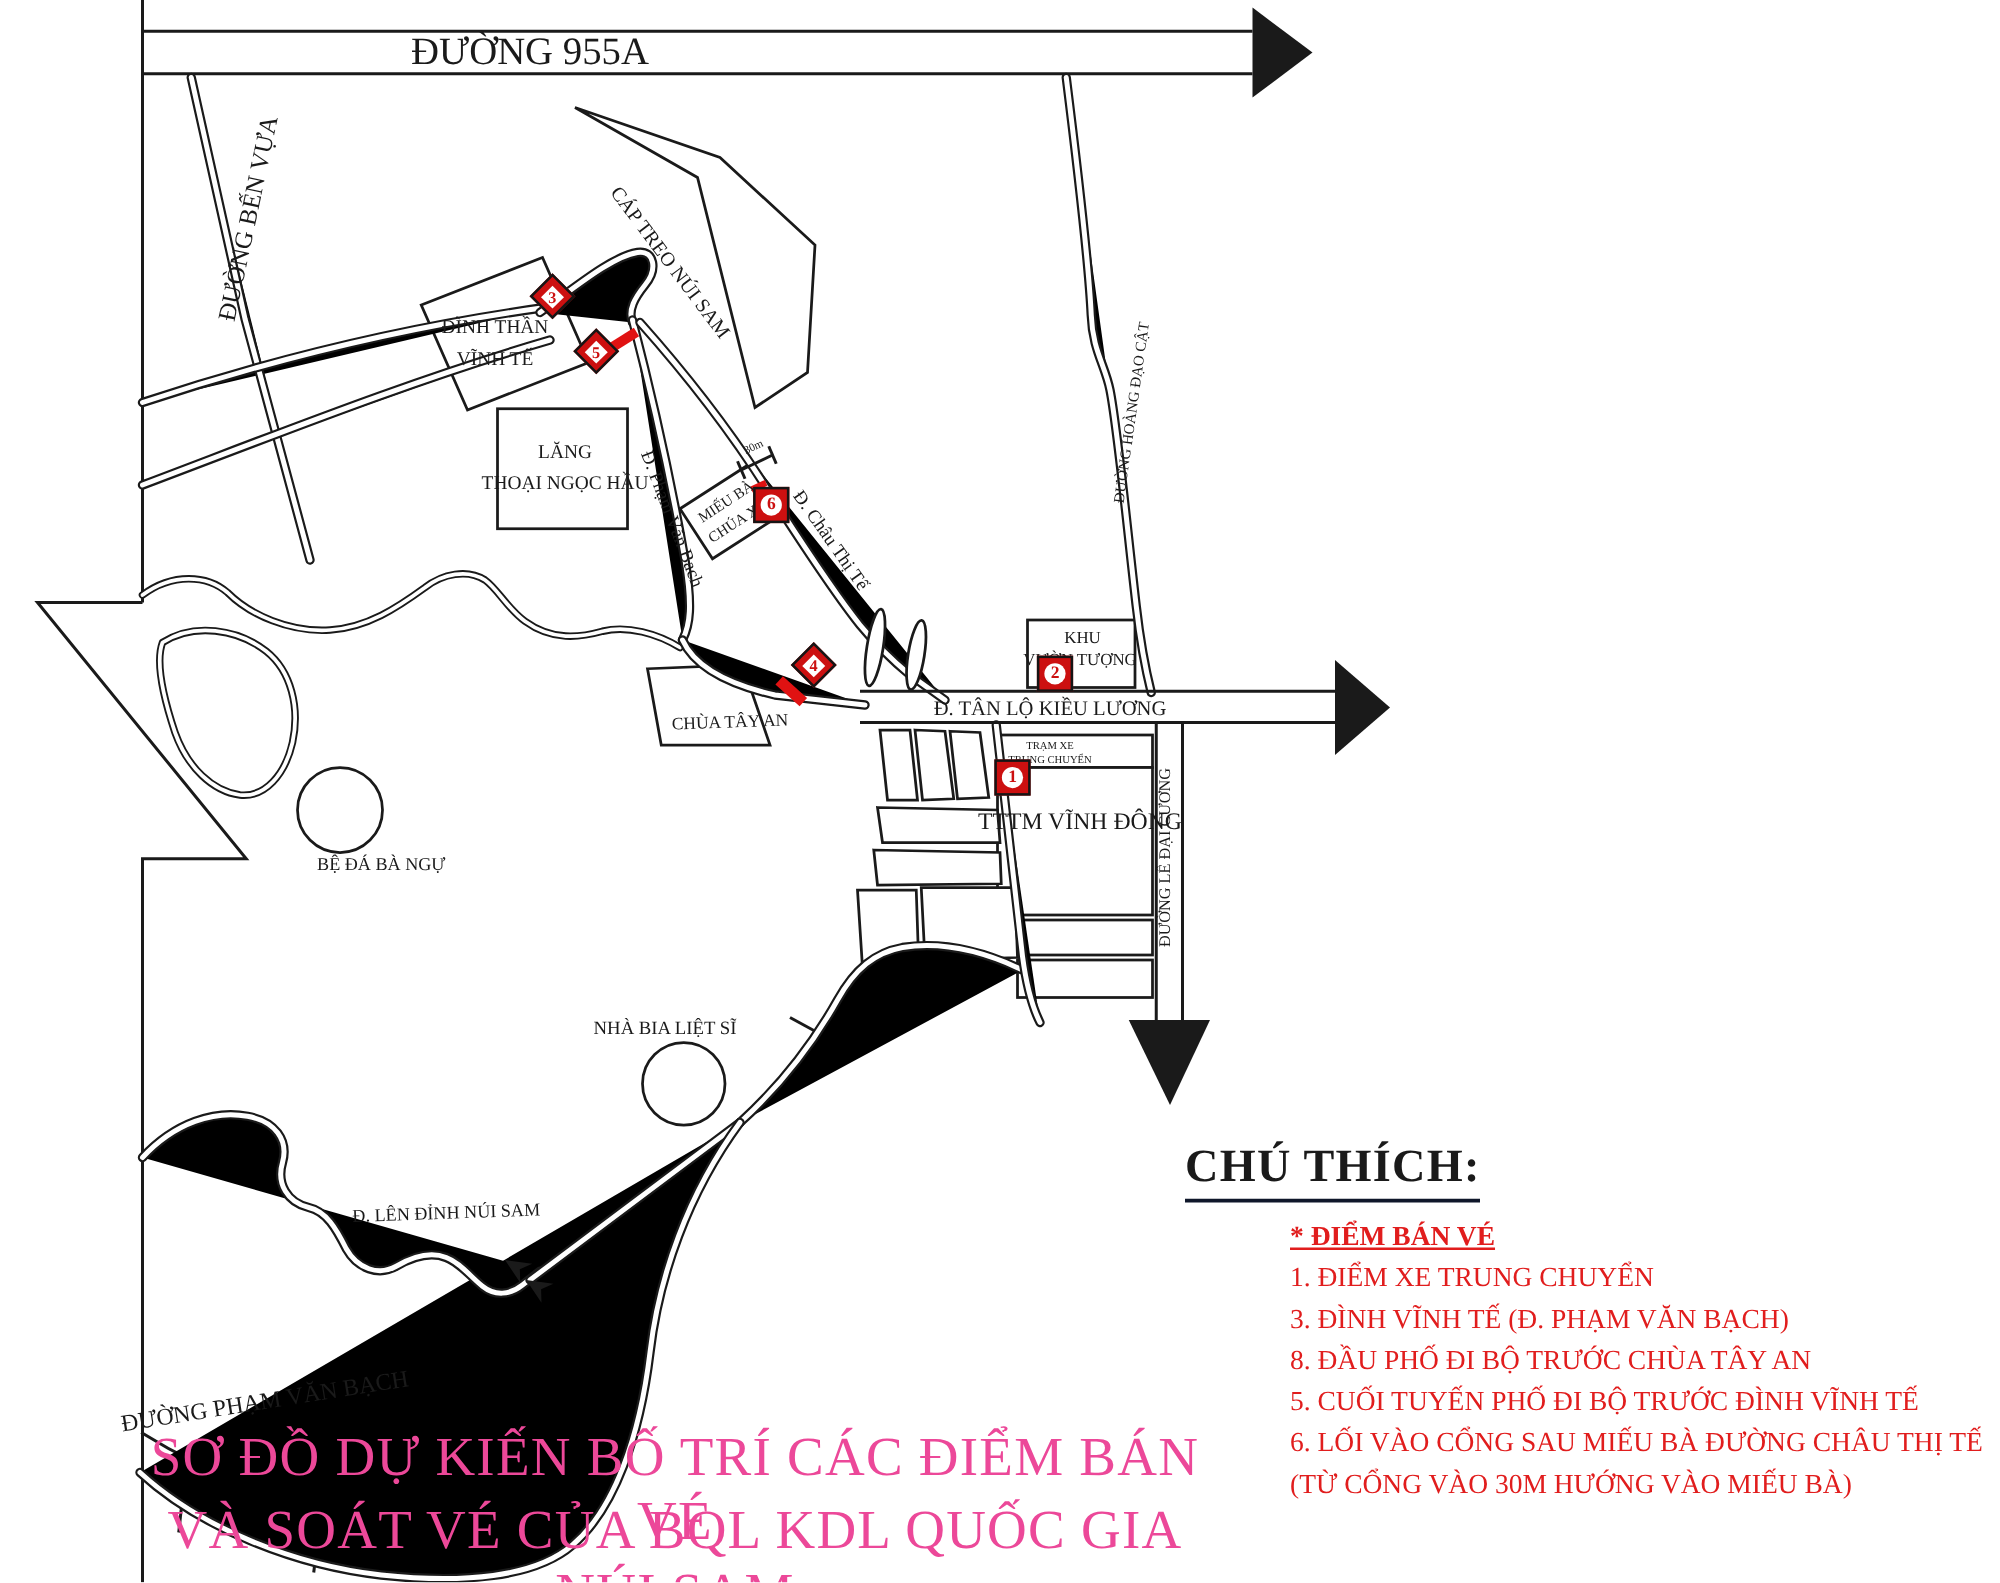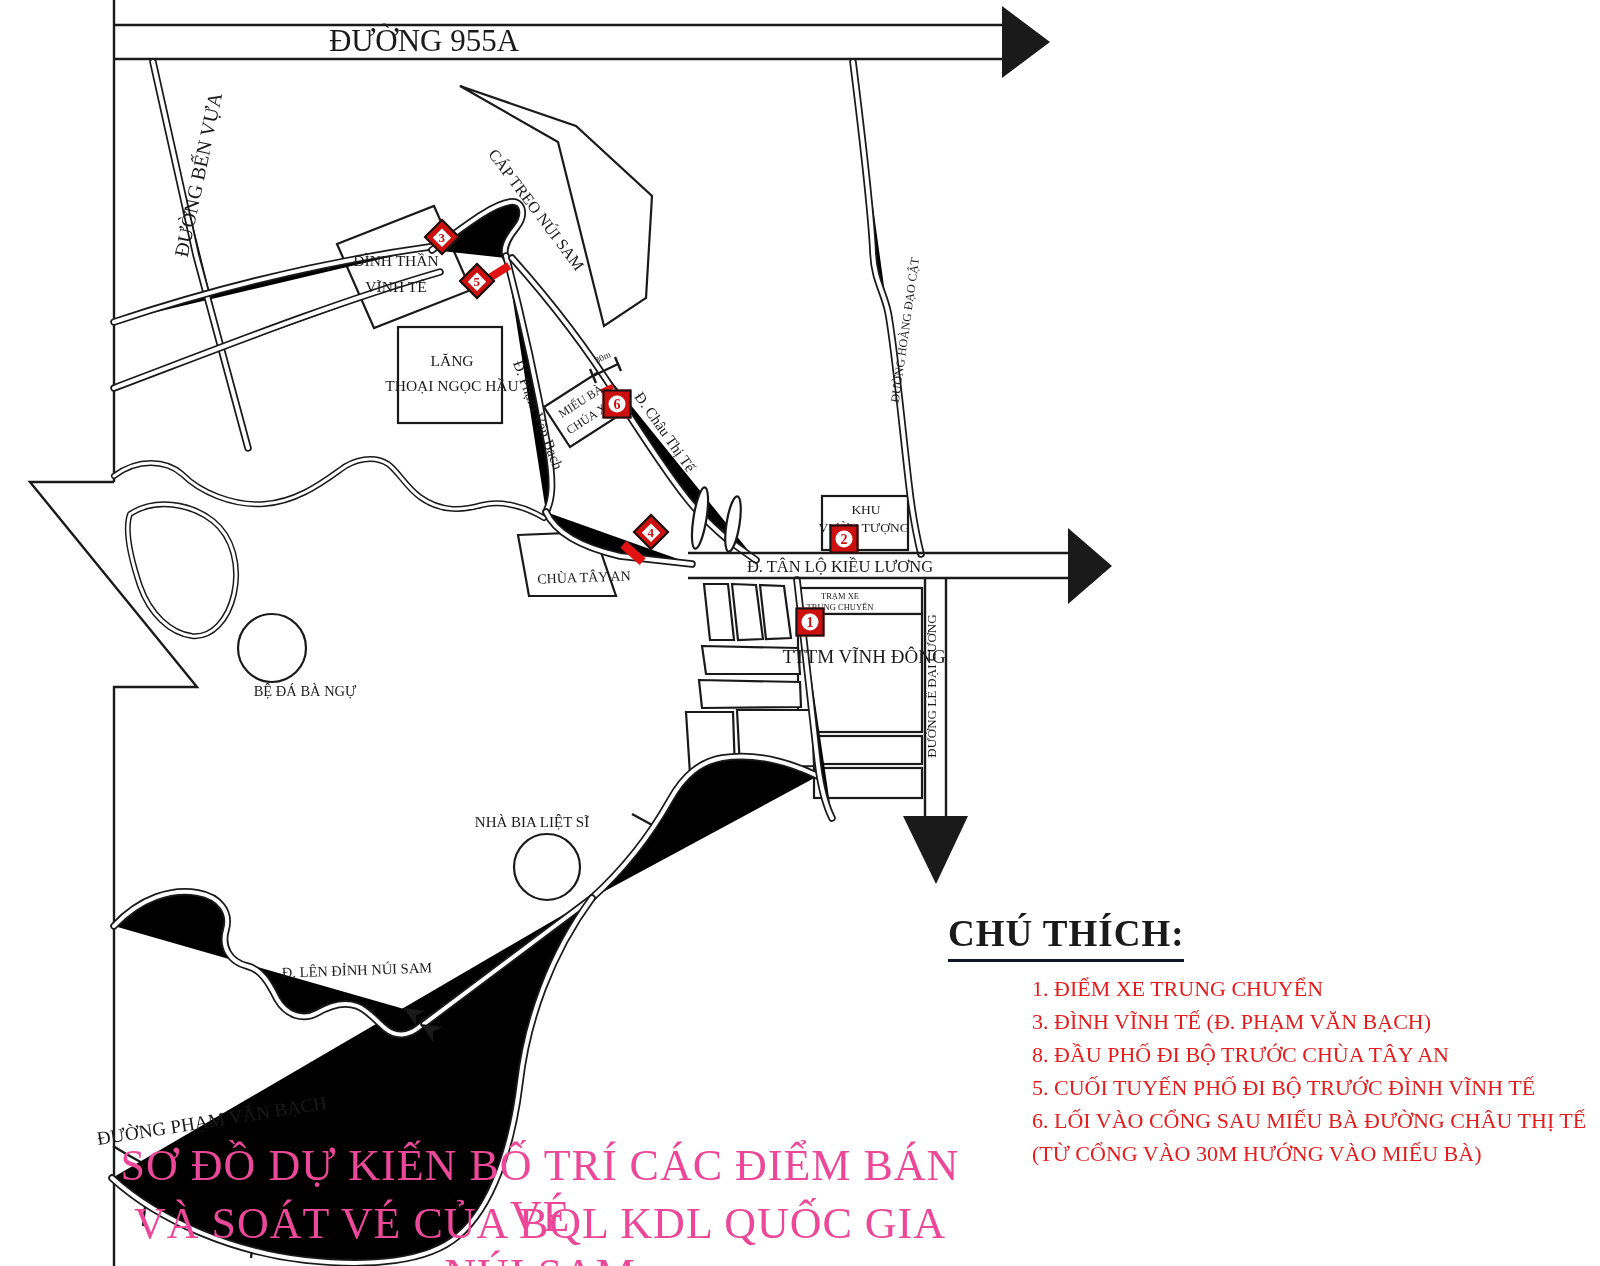--- a/index.html
+++ b/index.html
@@ -243,20 +243,21 @@
         <div class="mk-s-inner">
           <span class="mk-s-num">1</span>
         </div>
       </div>
   </div>
 
   
   <div id="legend">
     <div id="legend-title">CHÚ THÍCH:</div>
     <div id="legend-items">
+      <div class="lg-sec">* ĐIỂM BÁN VÉ</div>
       <div>1. ĐIỂM XE TRUNG CHUYỂN</div>
       <div>3. ĐÌNH VĨNH TẾ (Đ. PHẠM VĂN BẠCH)</div>
       <div>8. ĐẦU PHỐ ĐI BỘ TRƯỚC CHÙA TÂY AN</div>
       <div>5. CUỐI TUYẾN PHỐ ĐI BỘ TRƯỚC ĐÌNH VĨNH TẾ</div>
       <div>6. LỐI VÀO CỔNG SAU MIẾU BÀ ĐƯỜNG CHÂU THỊ TẾ (TỪ CỔNG VÀO 30M HƯỚNG VÀO MIẾU BÀ)</div>
     </div>
   </div>
 
   
   <div class="map-title" style="top:1140px">SƠ ĐỒ DỰ KIẾN BỐ TRÍ CÁC ĐIỂM BÁN VÉ</div>

